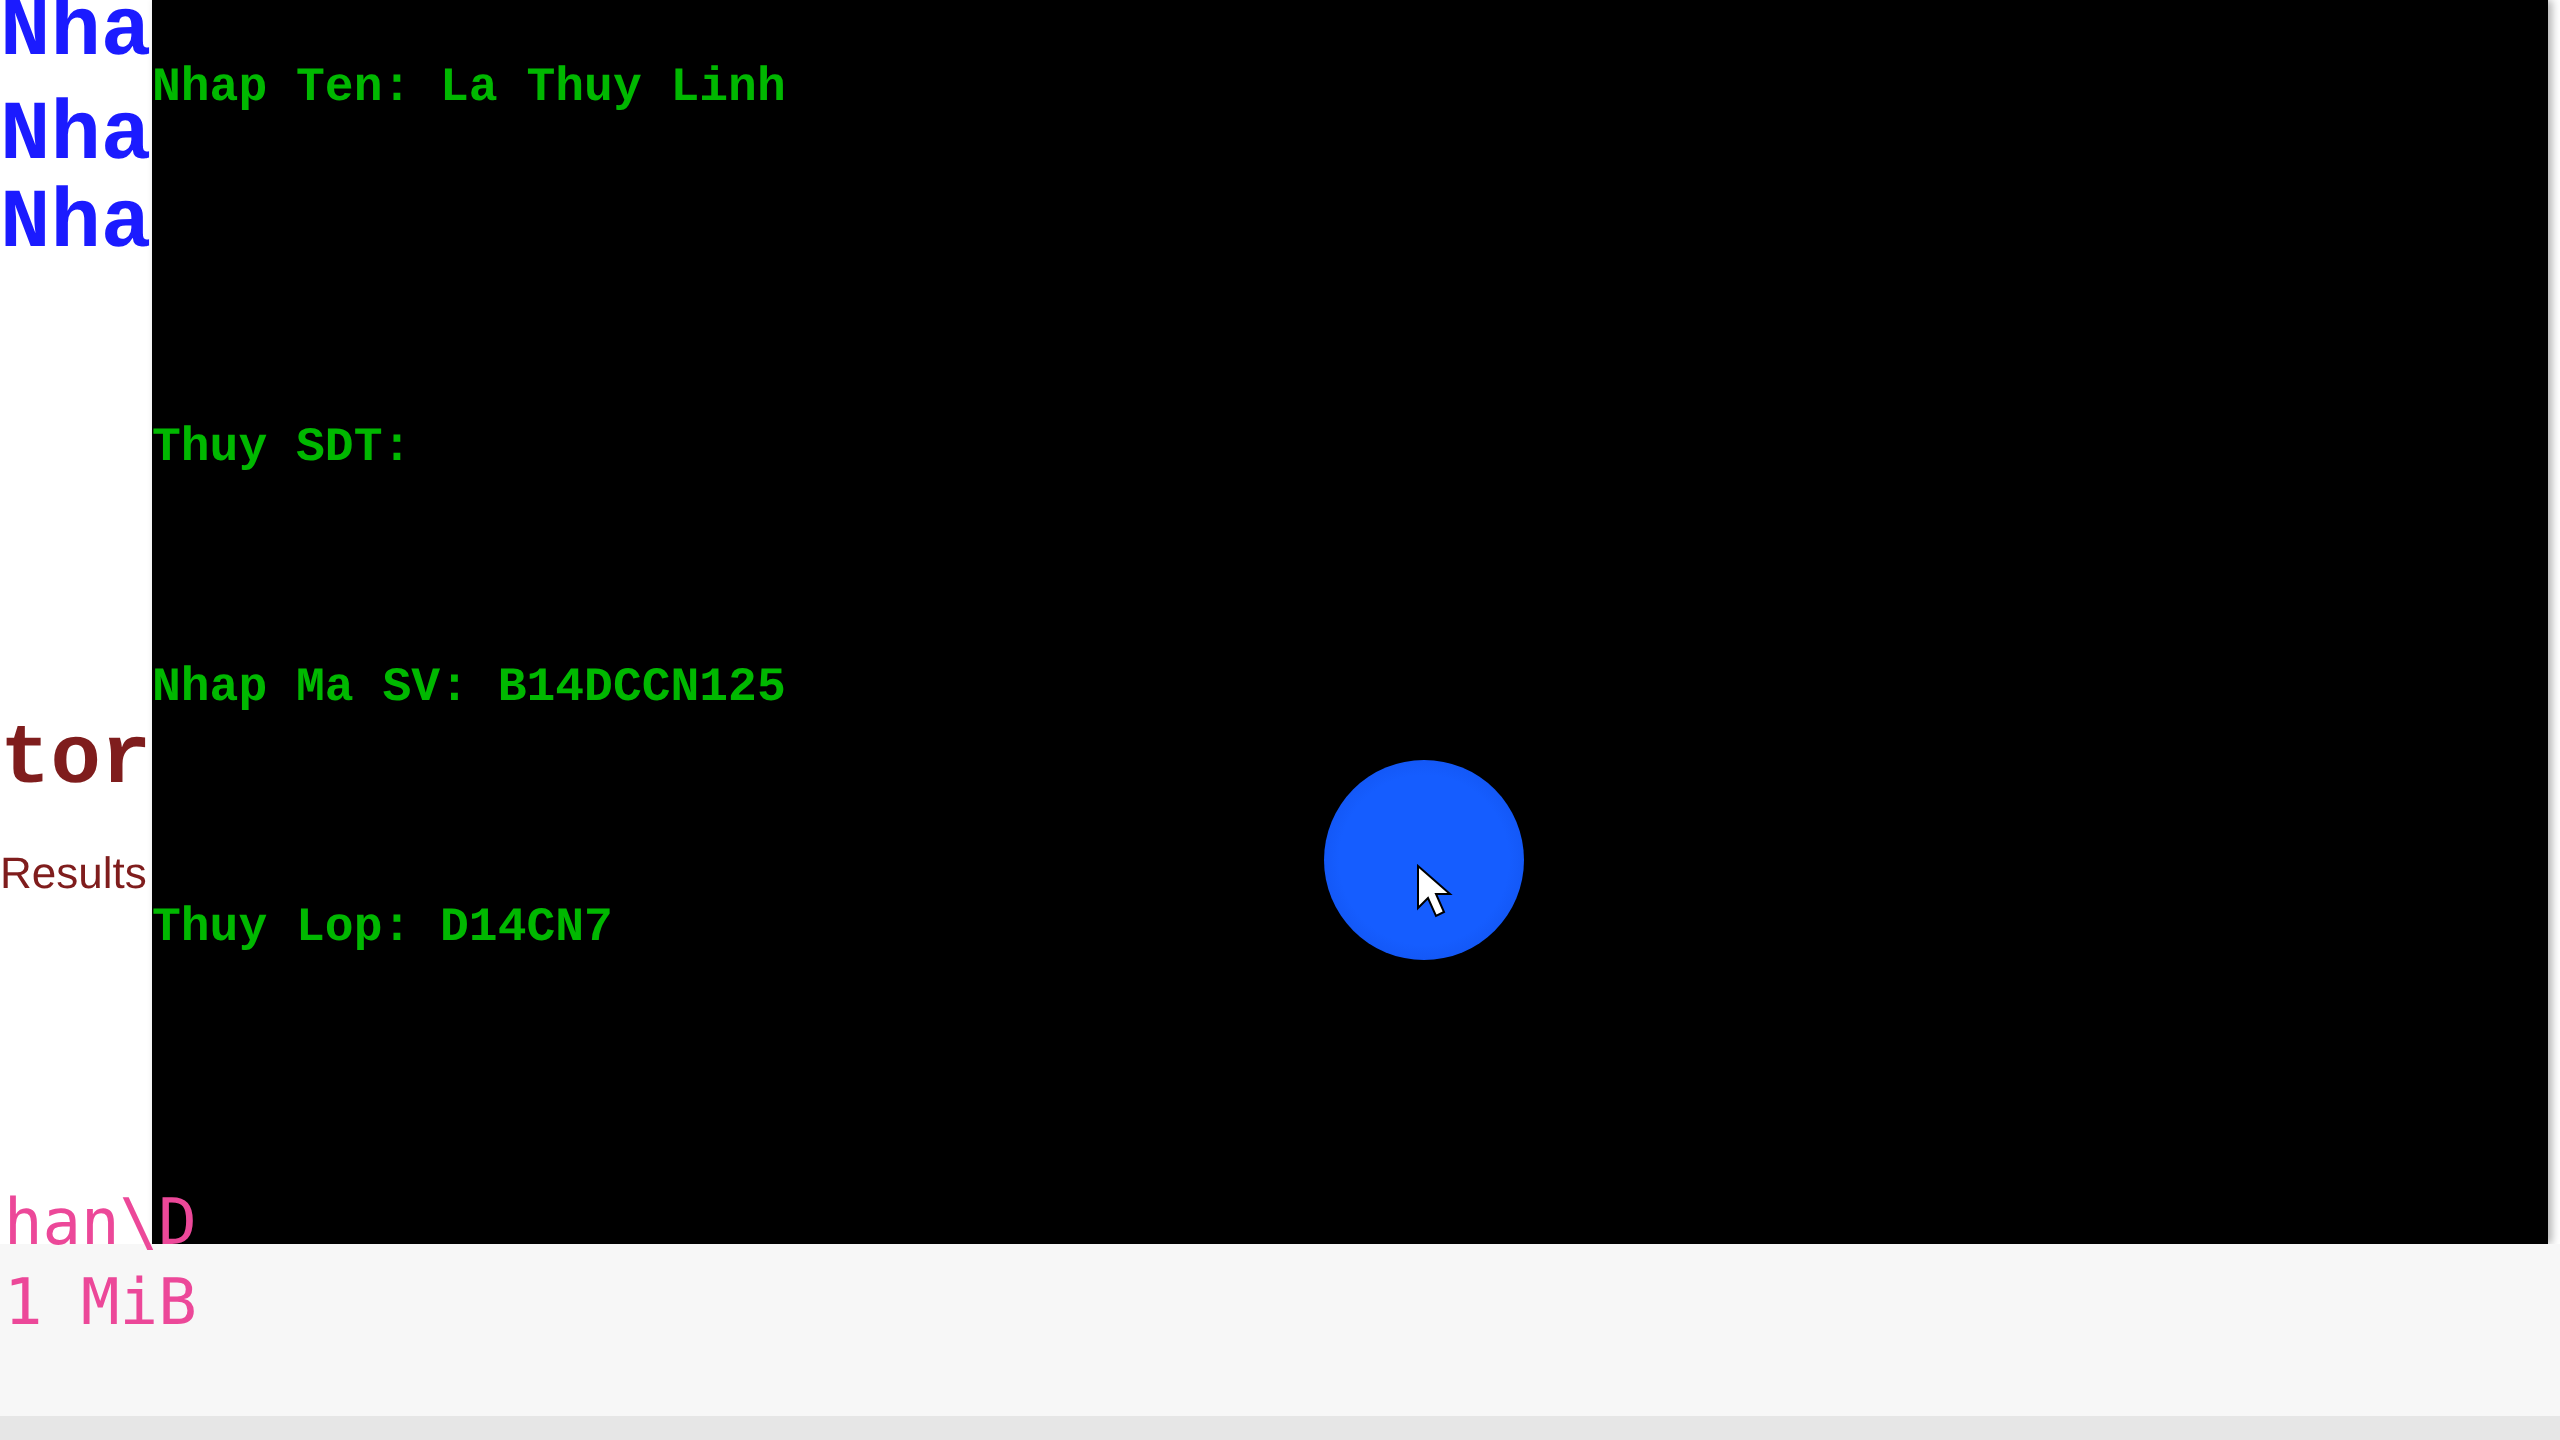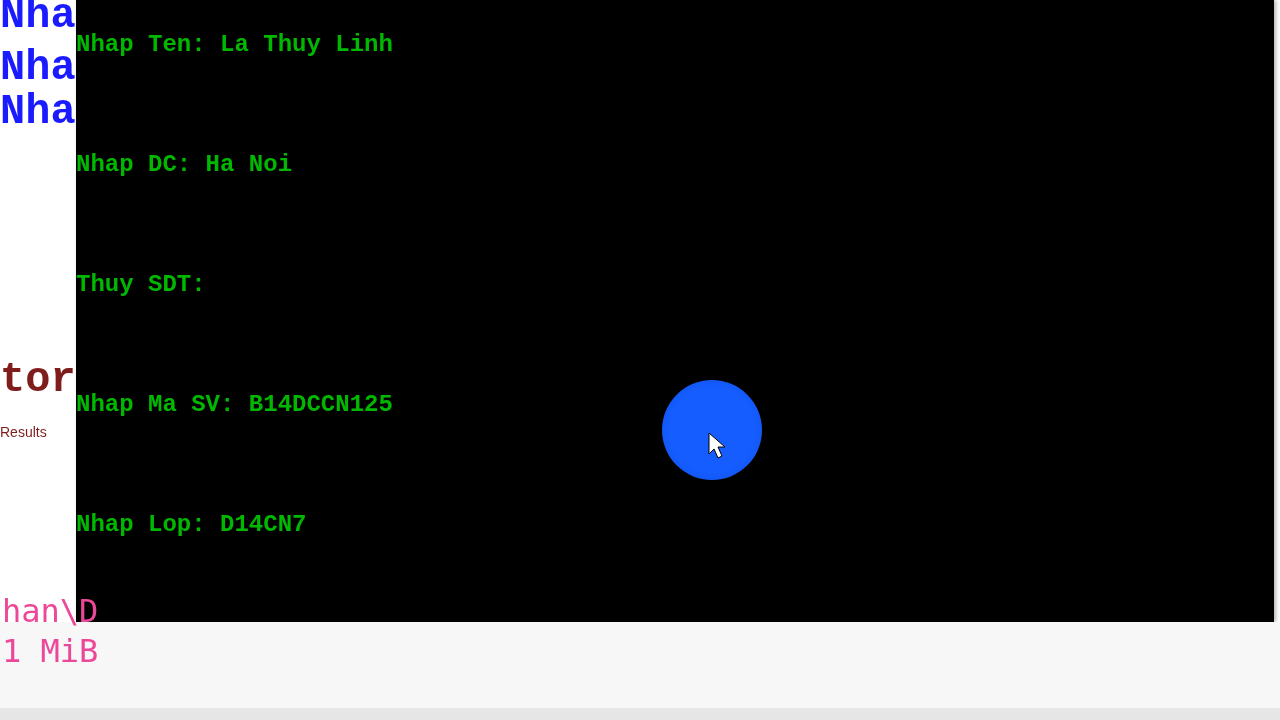--- a/index.html
+++ b/index.html
@@ -105,33 +105,32 @@
   <div class="strip-line" style="top:132px;font-size:42px;">
     
   </div>
   <div class="strip-line" style="top:178px;font-size:42px;">
     
   </div>
   <div class="strip-line" style="top:224px;font-size:42px;">
     
   </div>
   <div class="strip-line black" style="top:356px;font-size:42px;">tor</div>
-  <div class="strip-line black" style="top:424px;font-size:14px;font-weight:400;font-family:'Segoe UI',Arial,sans-serif;">Results</div>
+  <div class="strip-line black" style="top:424px;font-size:22px;font-weight:400;font-family:'Segoe UI',Arial,sans-serif;">Results</div>
 </div>
 
 <div id="console">
 <span class="line">Nhap Ten: La Thuy Linh</span>
 <span class="line"> </span>
-<span class="line">Nhap DC: Ha Noi</span>
 <span class="line"> </span>
 <span class="line">Thuy SDT:</span>
 <span class="line"> </span>
 <span class="line">Nhap Ma SV: B14DCCN125</span>
 <span class="line"> </span>
-<span class="line">Nhap Lop: D14CN7</span>
+<span class="line">Thuy Lop: D14CN7</span>
 <span class="line"> </span>
 
 
 
 
 
 
 
 
 

